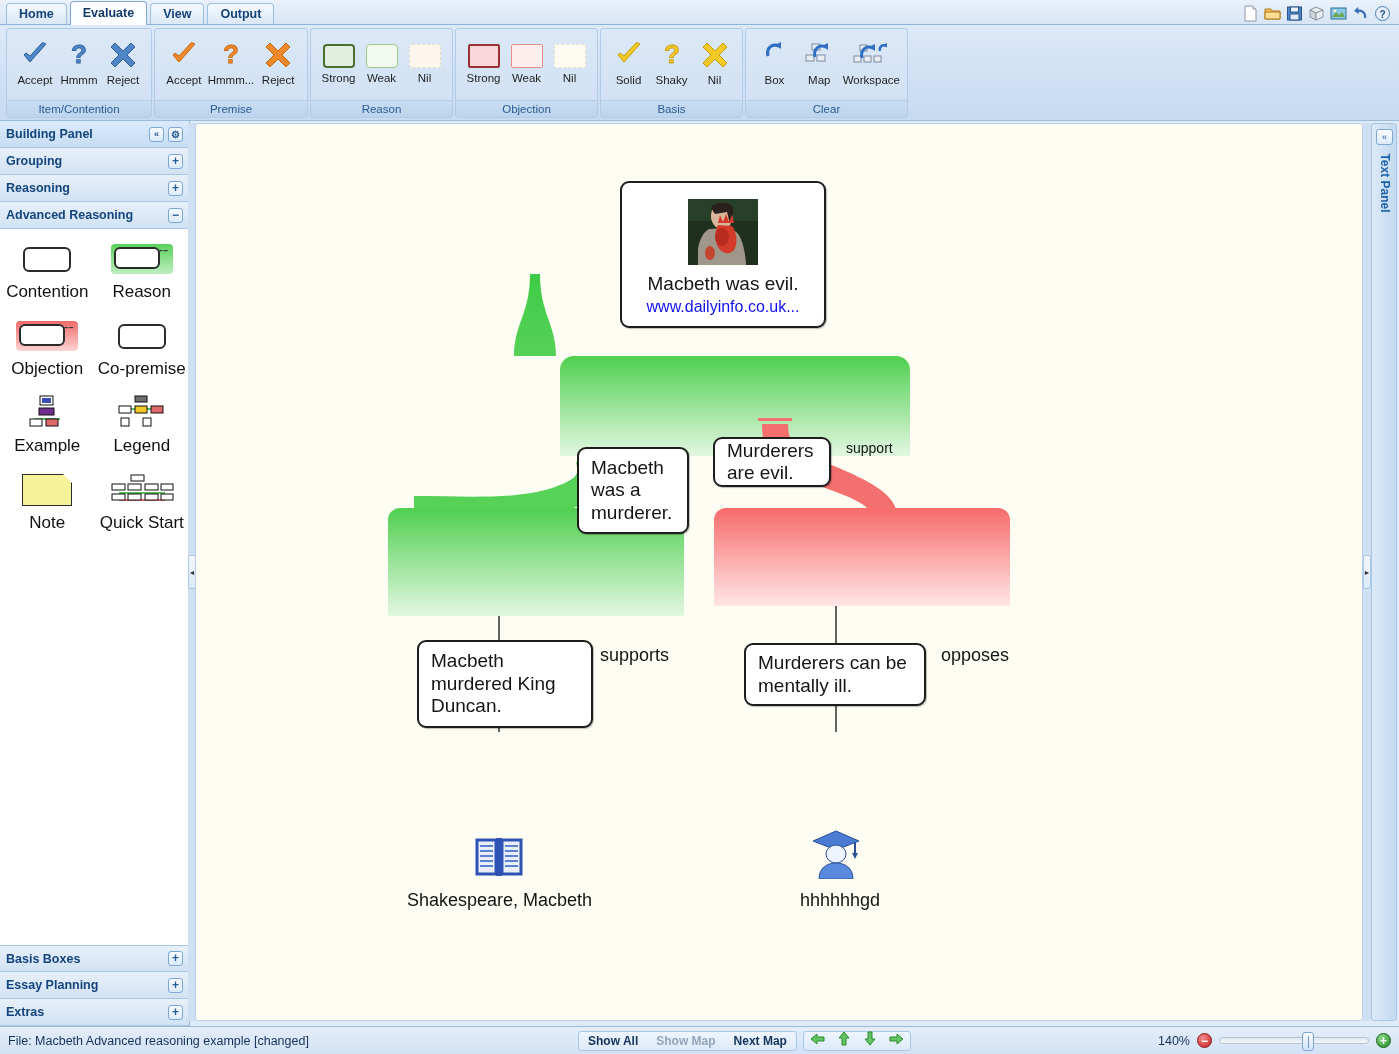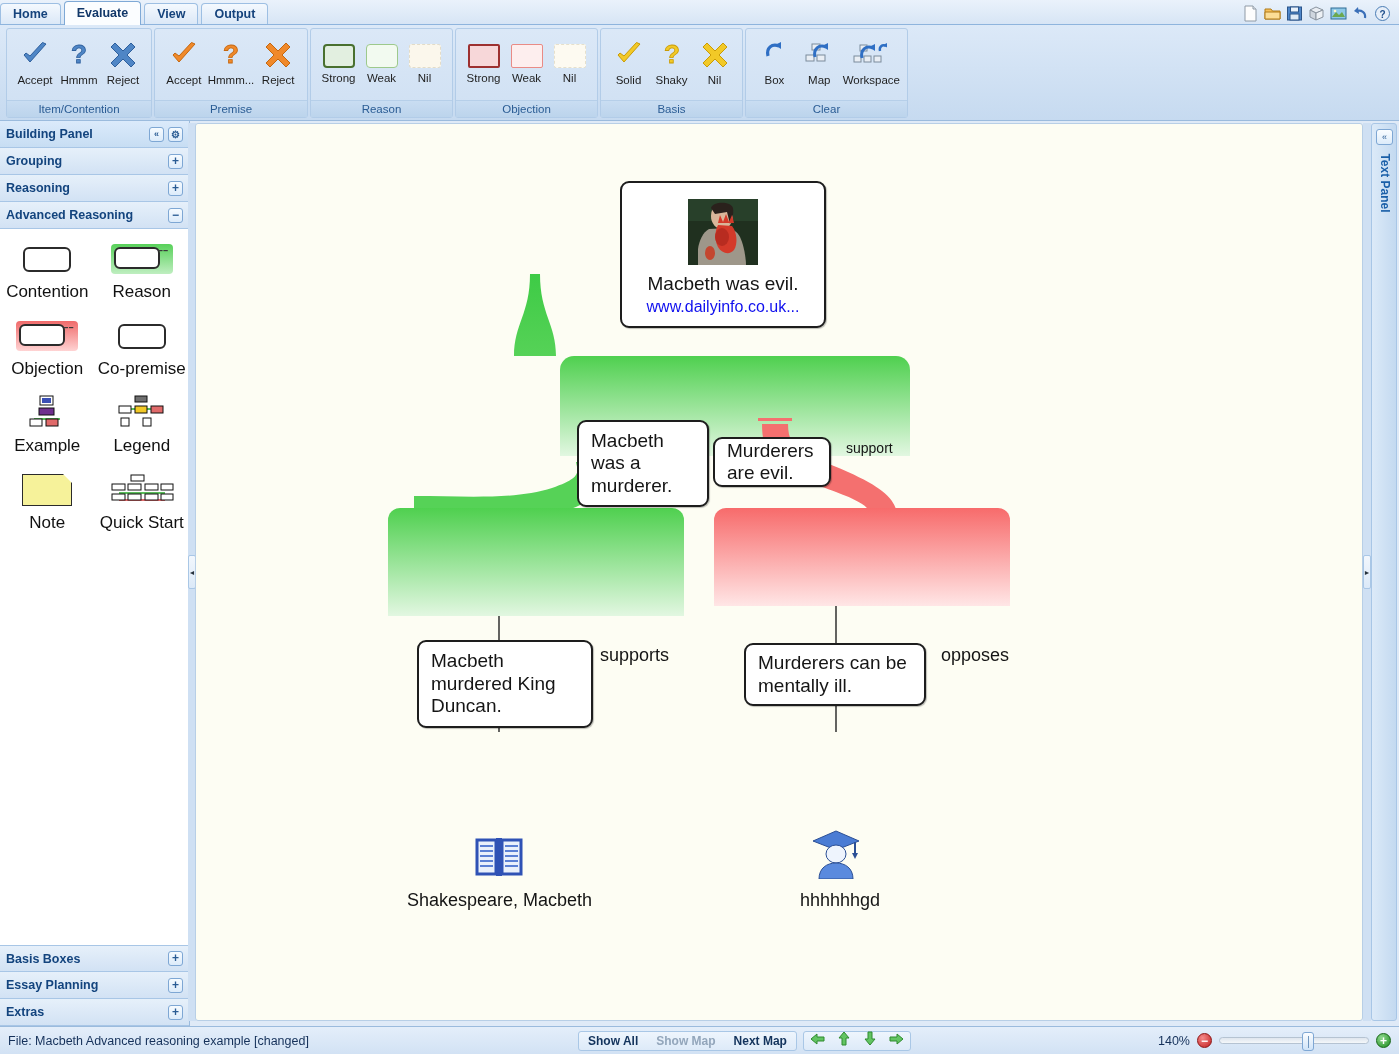--- a/index.html
+++ b/index.html
@@ -10,21 +10,21 @@
     background:#dfeaf7;
     -webkit-font-smoothing:antialiased;
   }
   #app { position:relative; width:1399px; height:1054px; }
 
   
   .tabbar {
     position:absolute; left:0; top:0; width:1399px; height:25px;
     background:linear-gradient(#eaf2fb,#d7e5f5);
     border-bottom:1px solid #8eb4dd;
-    display:flex; align-items:flex-end; gap:3px;
+    display:flex; align-items:flex-end; padding-left:6px; gap:3px;
   }
   .tab {
     height:21px; padding:0 12px; line-height:20px;
     font-size:12.5px; font-weight:bold; color:#15437c;
     background:linear-gradient(#f4f9fe,#dbe8f7);
     border:1px solid #9dbfe3; border-bottom:none;
     border-radius:4px 4px 0 0; cursor:default; white-space:nowrap;
   }
   .tab.active {
     height:24px; line-height:23px;
@@ -619,21 +619,21 @@
           <ellipse cx="34" cy="38" rx="7" ry="9" fill="#b82c20"></ellipse>
           <ellipse cx="22" cy="54" rx="5" ry="7" fill="#c4462f"></ellipse>
         </svg>
       </div>
       <div class="txt" style="text-align:center;margin-top:8px;">Macbeth was evil.</div>
       <div class="link" style="text-align:center;">www.dailyinfo.co.uk...</div>
     </div>
 
     <div class="leaf-label" style="left:650px; top:316px; font-size:14px;">support</div>
 
-    <div class="node" style="left:381px; top:296px; width:132px; height:87px;">
+    <div class="node" style="left:381px; top:323px; width:112px; height:87px;">
       <div class="txt">Macbeth was a murderer.</div>
     </div>
 
     <div class="node" style="left:517px; top:313px; width:118px; height:50px;">
       <div class="txt">Murderers are evil.</div>
     </div>
 
     <div class="leaf-label" style="left:404px; top:521px;">supports</div>
 
     <div class="node" style="left:221px; top:516px; width:176px; height:88px;">

